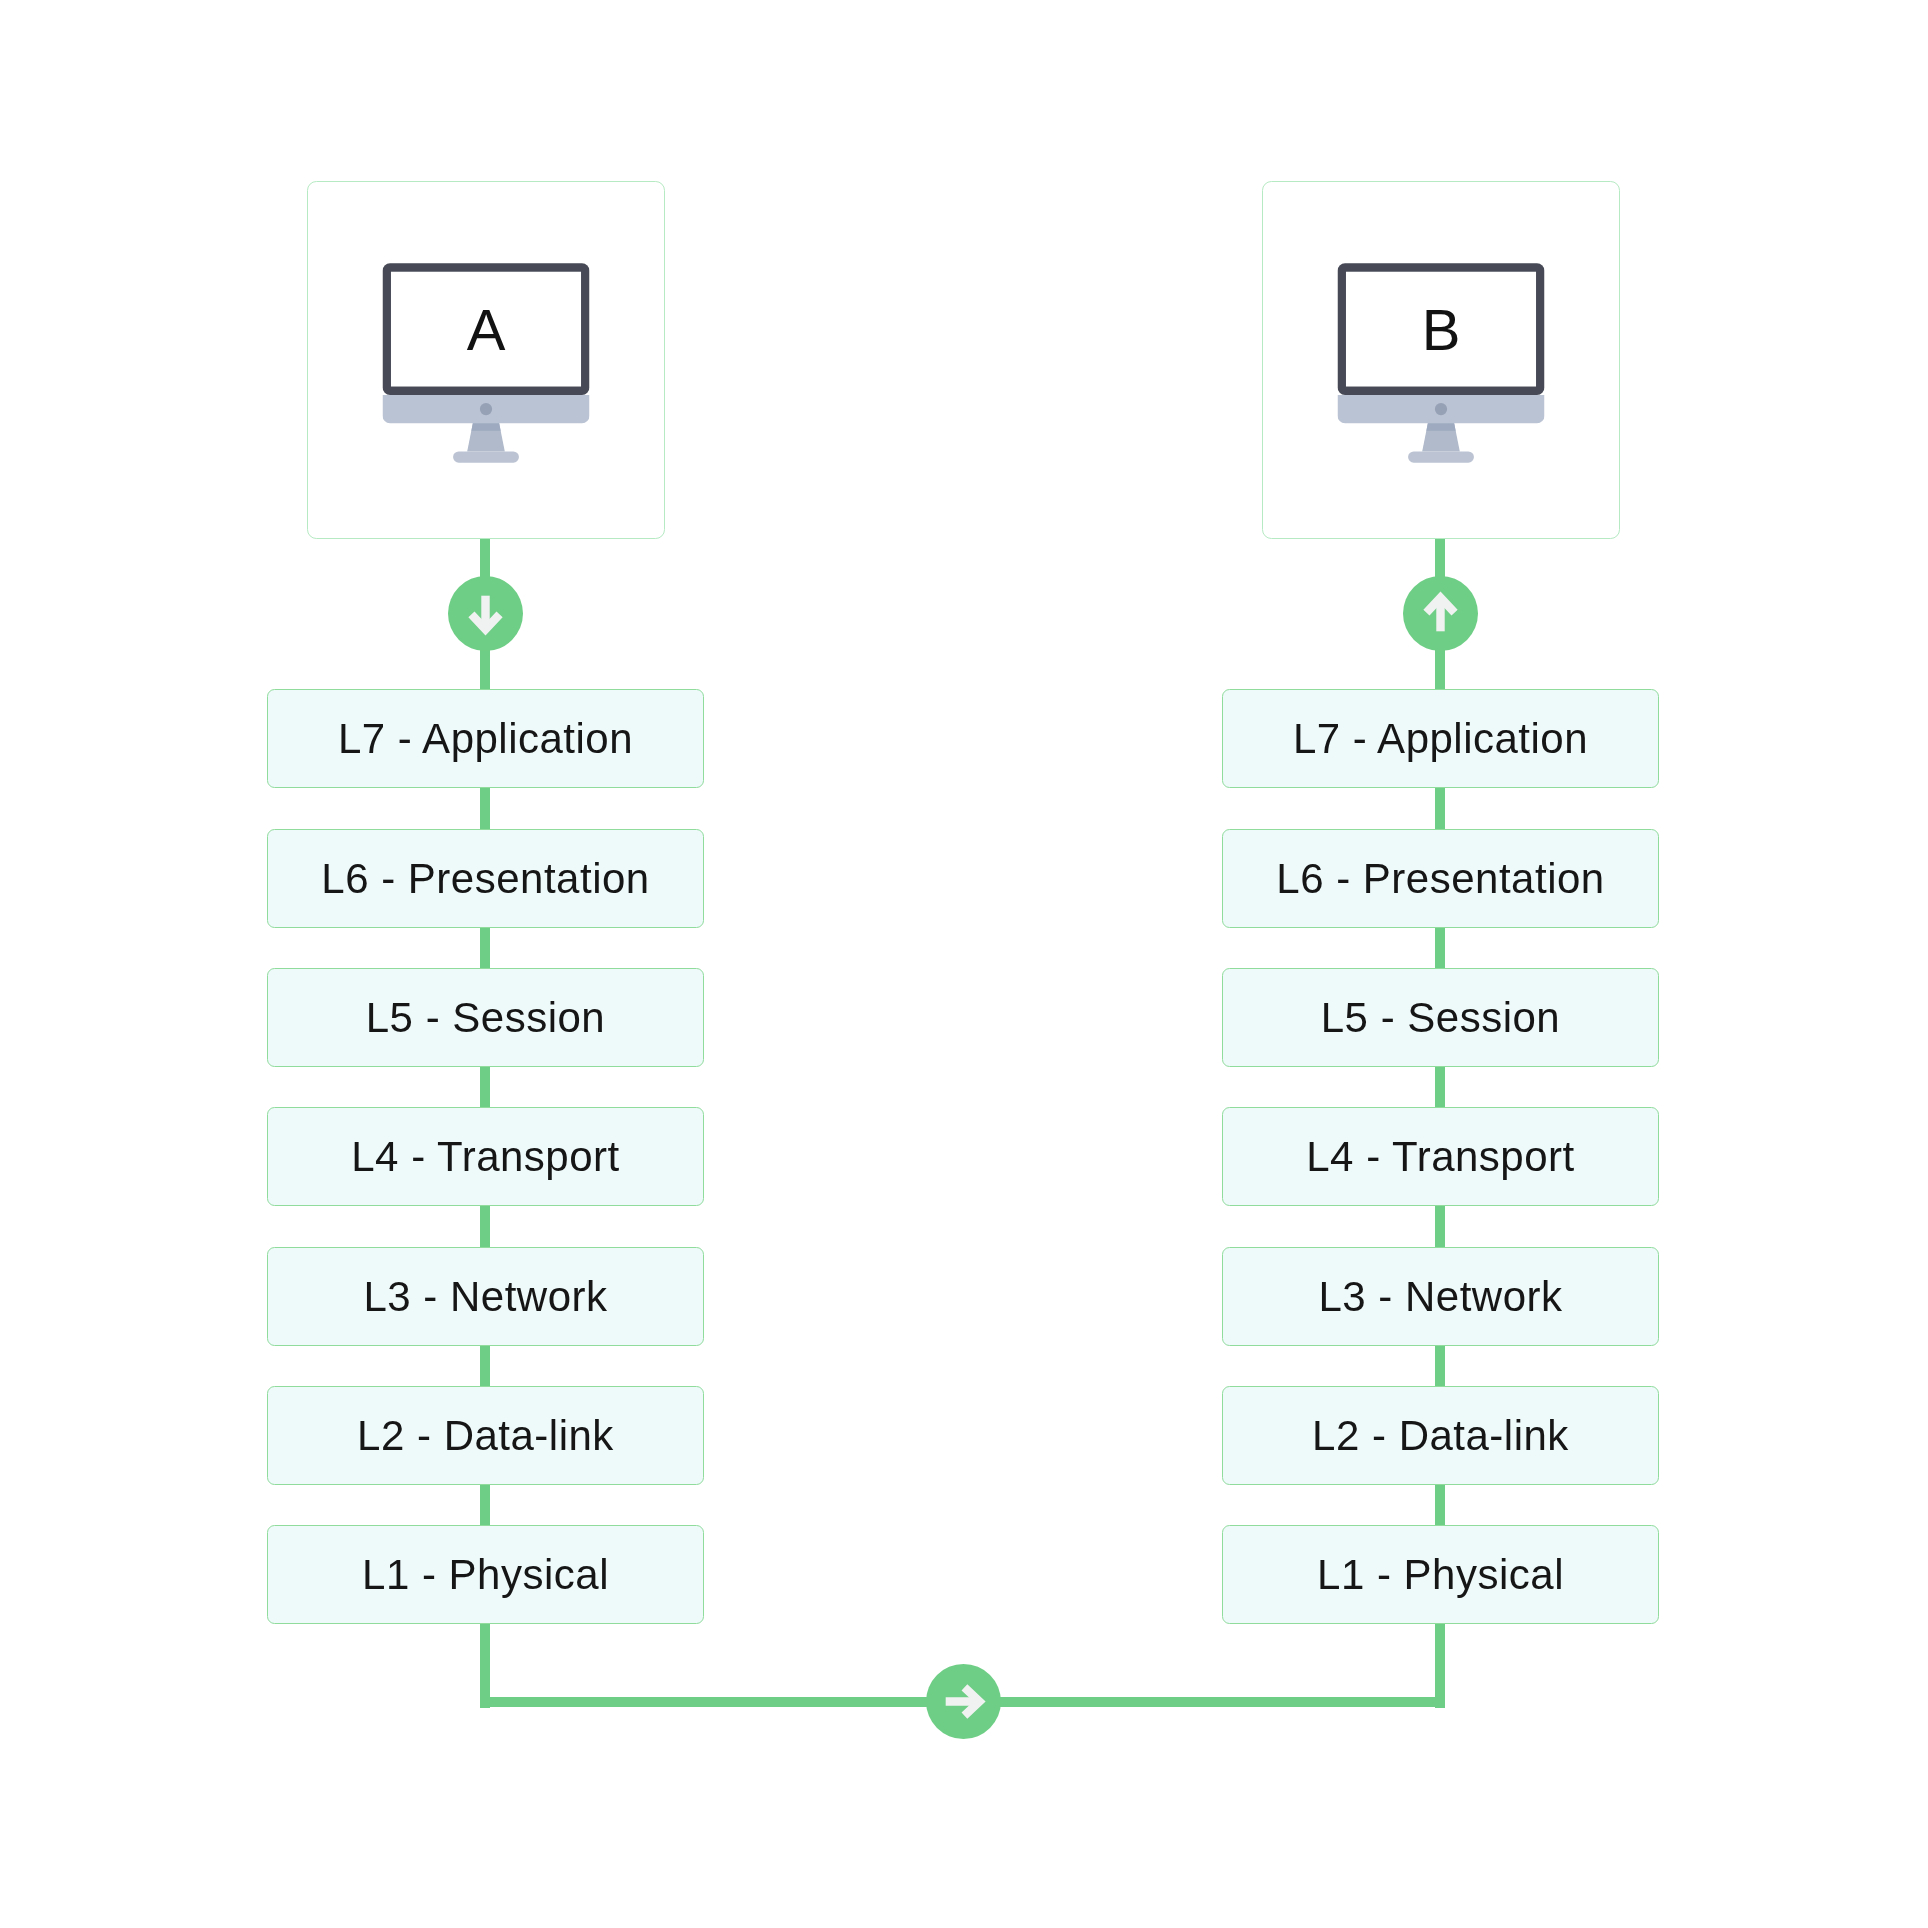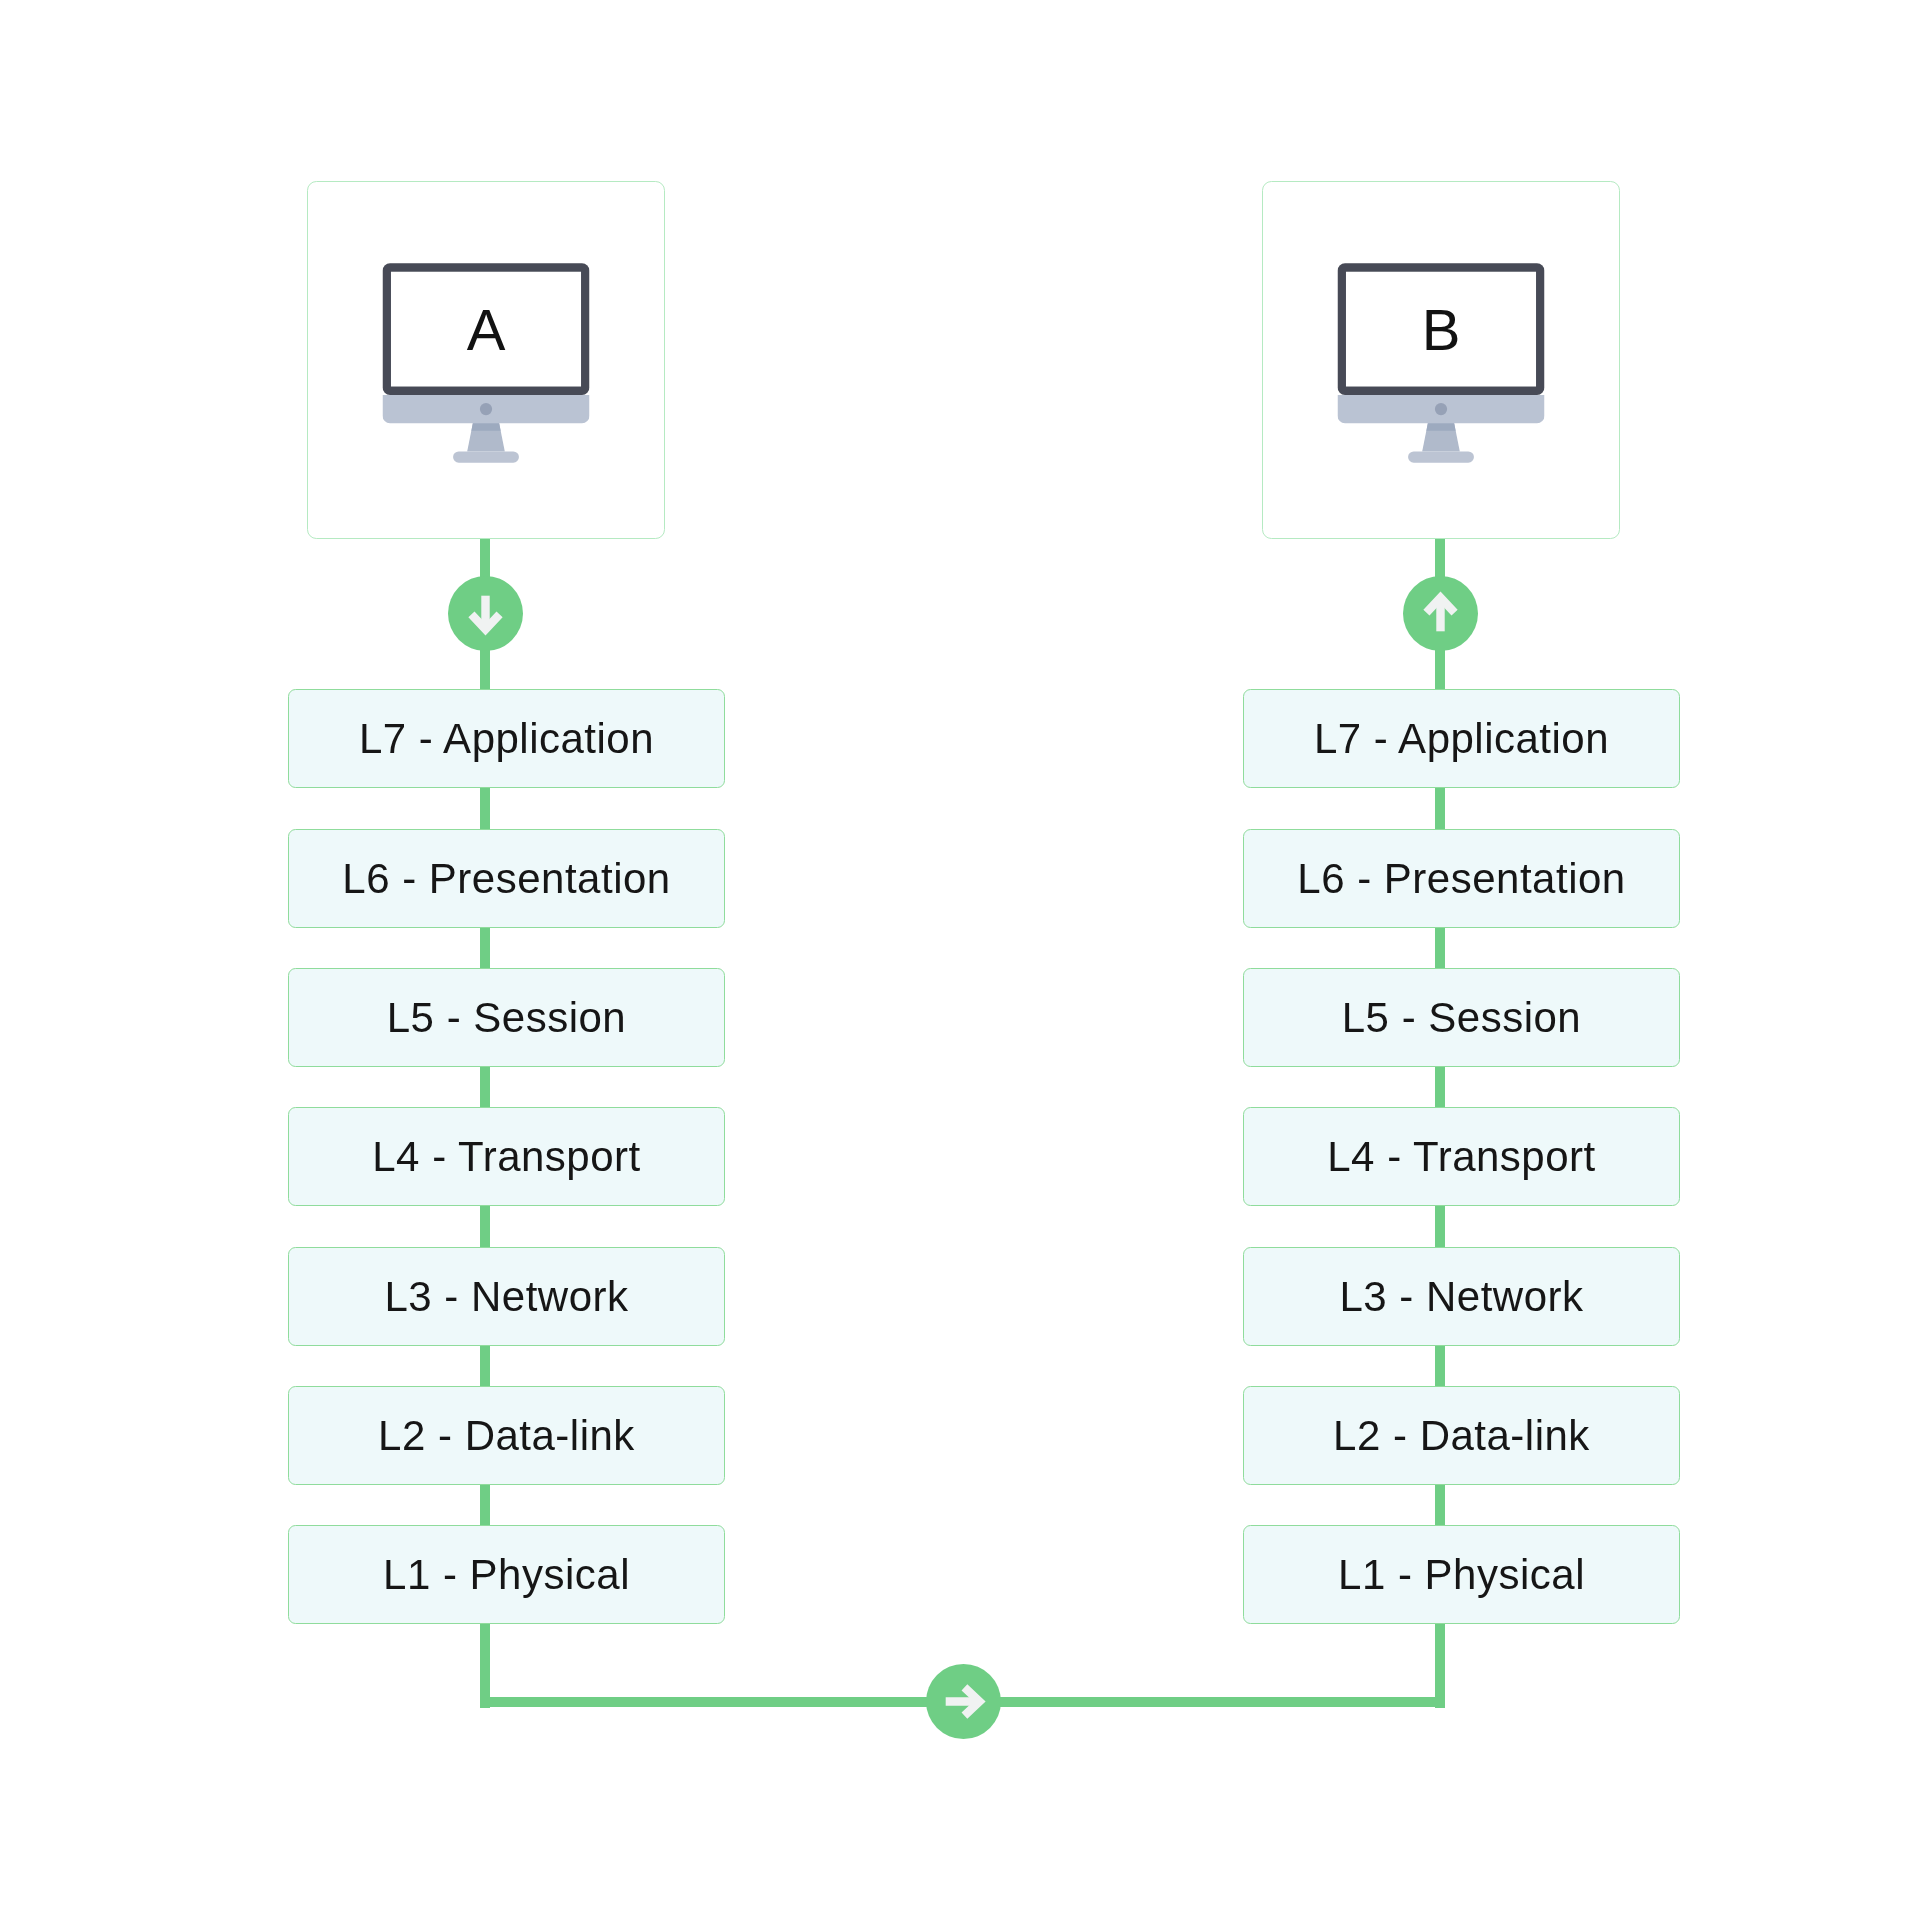--- a/index.html
+++ b/index.html
@@ -18,21 +18,21 @@
     position:absolute;left:50%;top:89px;transform:translateX(-50%);
     width:190px;height:117px;line-height:117px;text-align:center;
     font-size:58px;color:#121212;
   }
   .badge{position:absolute;width:75px;height:75px;}
   .badge svg{display:block;}
   .layer{
     position:absolute;width:437px;height:99px;box-sizing:border-box;
     background:var(--box_fill,#eef9fa);border:1.9px solid var(--box_border,#8fdc9c);
     border-radius:7.5px;display:flex;align-items:center;justify-content:center;
-    font-size:42px;letter-spacing:0.5px;color:#161616;white-space:nowrap;margin-left:21px;
+    font-size:42px;letter-spacing:0.5px;color:#161616;white-space:nowrap;
   }
   .col-a .layer{left:267px;}
   .col-b .layer{left:1222px;}
   .arrow-stroke{fill:none;stroke:var(--arrow_glyph,#f0f2f2);stroke-width:9;}
 </style>
 </head>
 <body>
 
 <div class="canvas">
 

